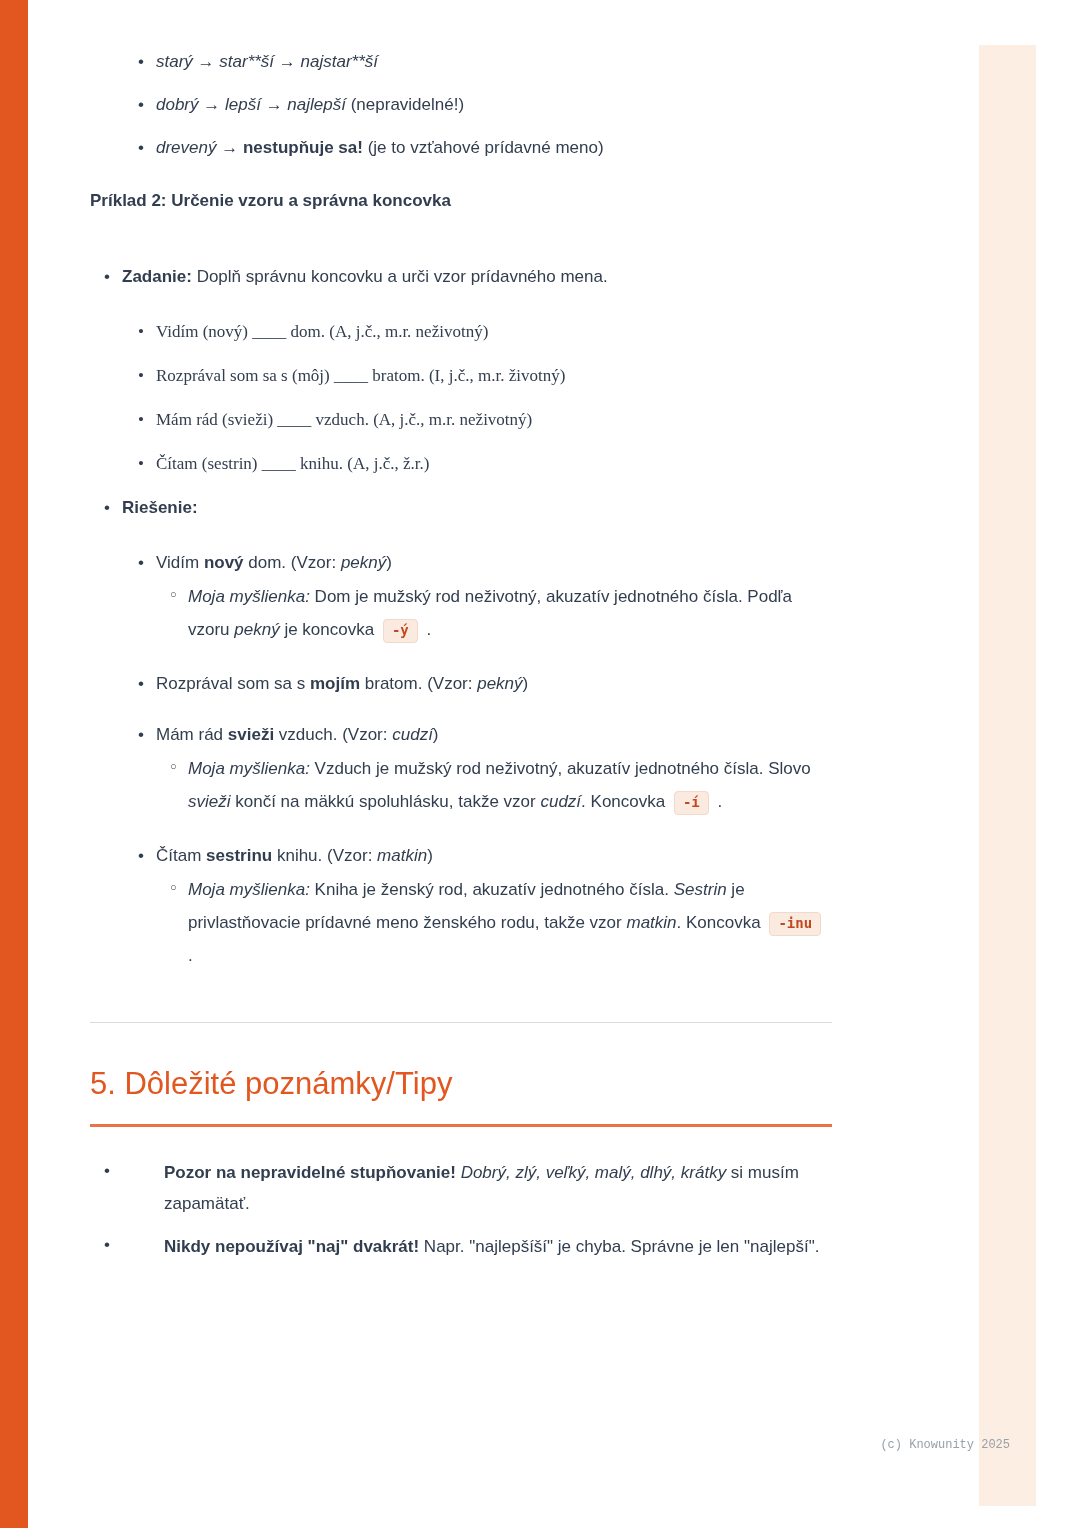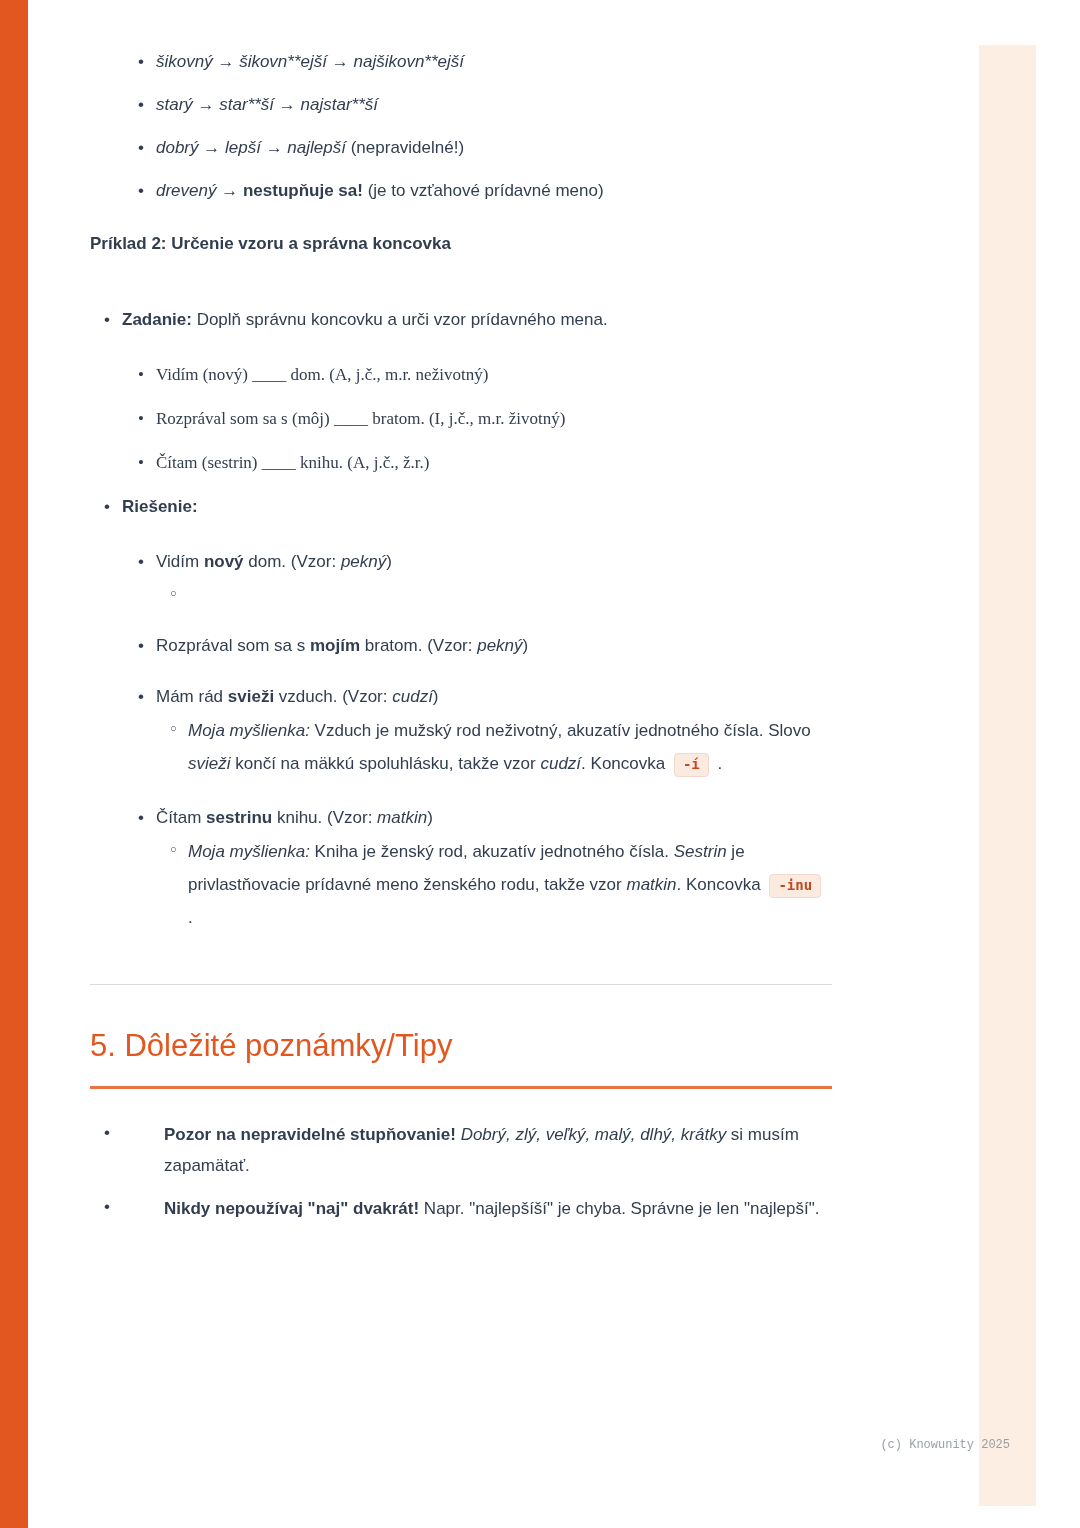--- a/index.html
+++ b/index.html
@@ -108,24 +108,20 @@
 <body>
 
 <div class="left-bar"></div>
 <div class="right-strip"></div>
 
 <main class="content">
 
   <section class="top-list">
     <div class="li l2">
       <span class="marker b2"></span>
-      <span class="txt"><span class="it">šikovný</span><span> → </span><span class="it">šikovn**ejší</span><span> → </span><span class="it">najšikovn**ejší</span></span>
-    </div>
-    <div class="li l2">
-      <span class="marker b2"></span>
       <span class="txt"><span class="it">starý</span><span> → </span><span class="it">star**ší</span><span> → </span><span class="it">najstar**ší</span></span>
     </div>
     <div class="li l2">
       <span class="marker b2"></span>
       <span class="txt"><span class="it">dobrý</span><span> → </span><span class="it">lepší</span><span> → </span><span class="it">najlepší</span><span> (nepravidelné!)</span></span>
     </div>
     <div class="li l2">
       <span class="marker b2"></span>
       <span class="txt"><span class="it">drevený</span><span> → </span><span class="bd">nestupňuje sa!</span><span> (je to vzťahové prídavné meno)</span></span>
     </div>
@@ -142,37 +138,42 @@
     <div class="li l2">
       <span class="marker b2"></span>
       <span class="txt"><span>Vidím (nový) ____ dom. (A, j.č., m.r. neživotný)</span></span>
     </div>
     <div class="li l2">
       <span class="marker b2"></span>
       <span class="txt"><span>Rozprával som sa s (môj) ____ bratom. (I, j.č., m.r. životný)</span></span>
     </div>
     <div class="li l2">
       <span class="marker b2"></span>
+      <span class="txt"><span>Mám rád (svieži) ____ vzduch. (A, j.č., m.r. neživotný)</span></span>
+    </div>
+    <div class="li l2">
+      <span class="marker b2"></span>
       <span class="txt"><span>Čítam (sestrin) ____ knihu. (A, j.č., ž.r.)</span></span>
     </div>
   </section>
 
   <div class="li l1 riesenie">
     <span class="marker b1"></span>
     <span class="txt"><span class="bd">Riešenie:</span></span>
   </div>
 
   <section class="solutions">
     <div class="solution">
       <div class="li l2">
         <span class="marker b2"></span>
         <span class="txt"><span>Vidím </span><span class="bd">nový</span><span> dom. (Vzor: </span><span class="it">pekný</span><span>)</span></span>
       </div>
       <div class="li l3">
         <span class="marker b3"></span>
+        <span class="txt thought"><span class="it">Moja myšlienka:</span><span> Dom je mužský rod neživotný, akuzatív jednotného čísla. Podľa vzoru </span><span class="it">pekný</span><span> je koncovka </span><span class="chip">-ý</span><span> .</span></span>
       </div>
     </div>
     <div class="solution">
       <div class="li l2">
         <span class="marker b2"></span>
         <span class="txt"><span>Rozprával som sa s </span><span class="bd">mojím</span><span> bratom. (Vzor: </span><span class="it">pekný</span><span>)</span></span>
       </div>
     </div>
     <div class="solution">
       <div class="li l2">

